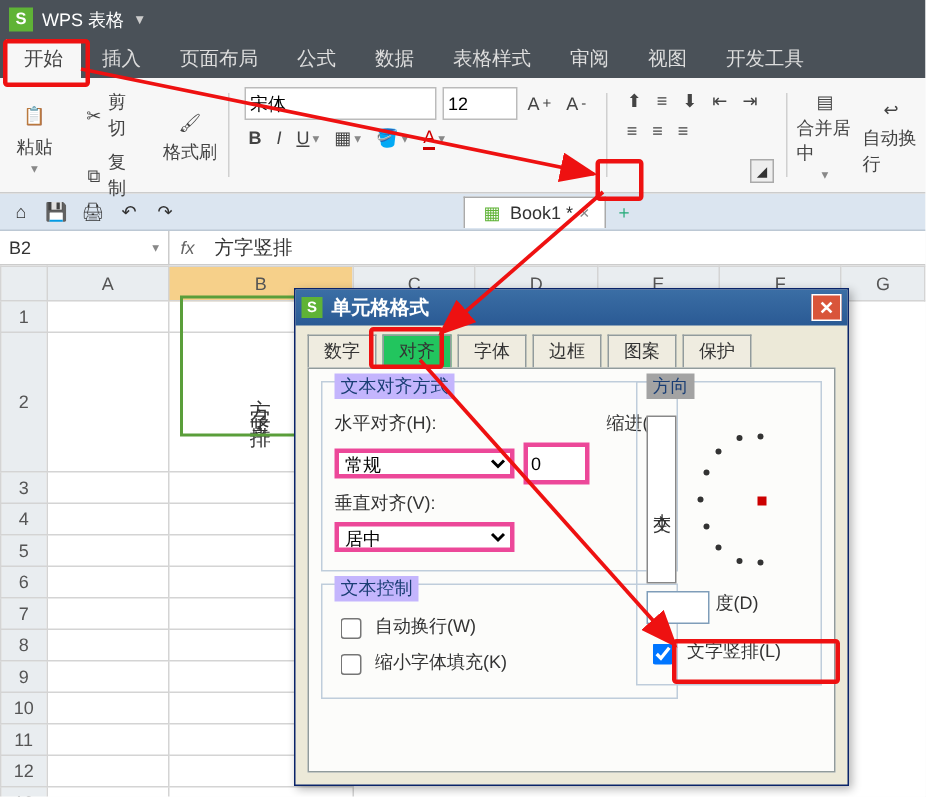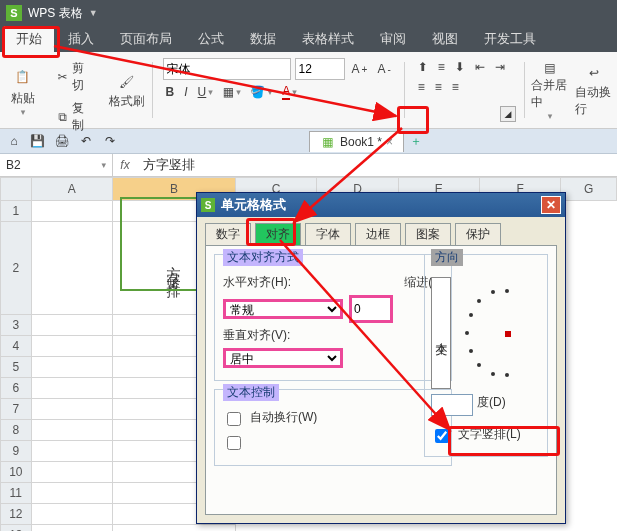--- a/index.html
+++ b/index.html
@@ -308,20 +308,21 @@
     </div>
     <div class="fs" style="width:220px">
       <span class="legend">文本控制</span>
       <div class="inner">
         <label class="chk">
               <input type="checkbox" style="">
               <span>自动换行(W)</span>
             </label>
         <label class="chk">
               <input type="checkbox" style="">
+              <span>缩小字体填充(K)</span>
             </label>
       </div>
     </div>
     <div class="orient-box">
       <span class="legend">方向</span>
       <div class="orient-vis">
         <div class="vbar">文本</div>
         <div class="arc">
           <svg width="70" height="100">
                 <g fill="#333">

